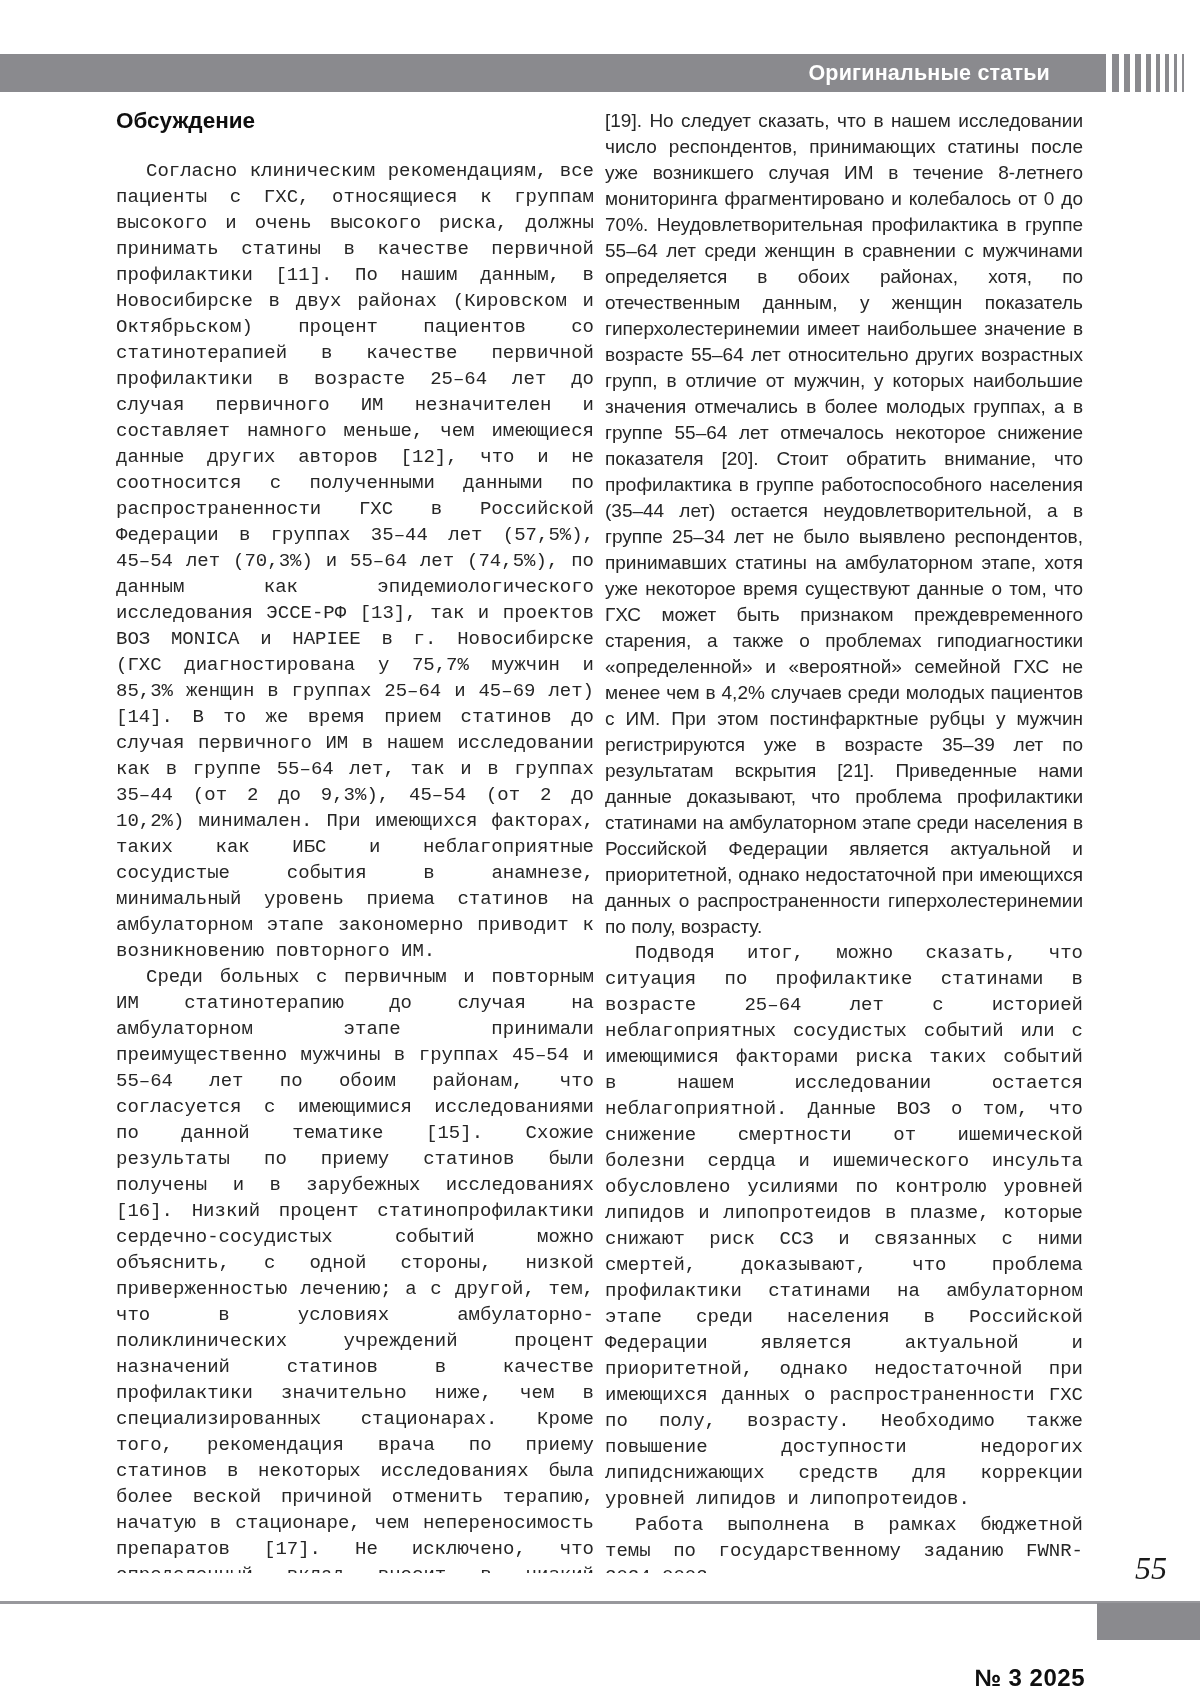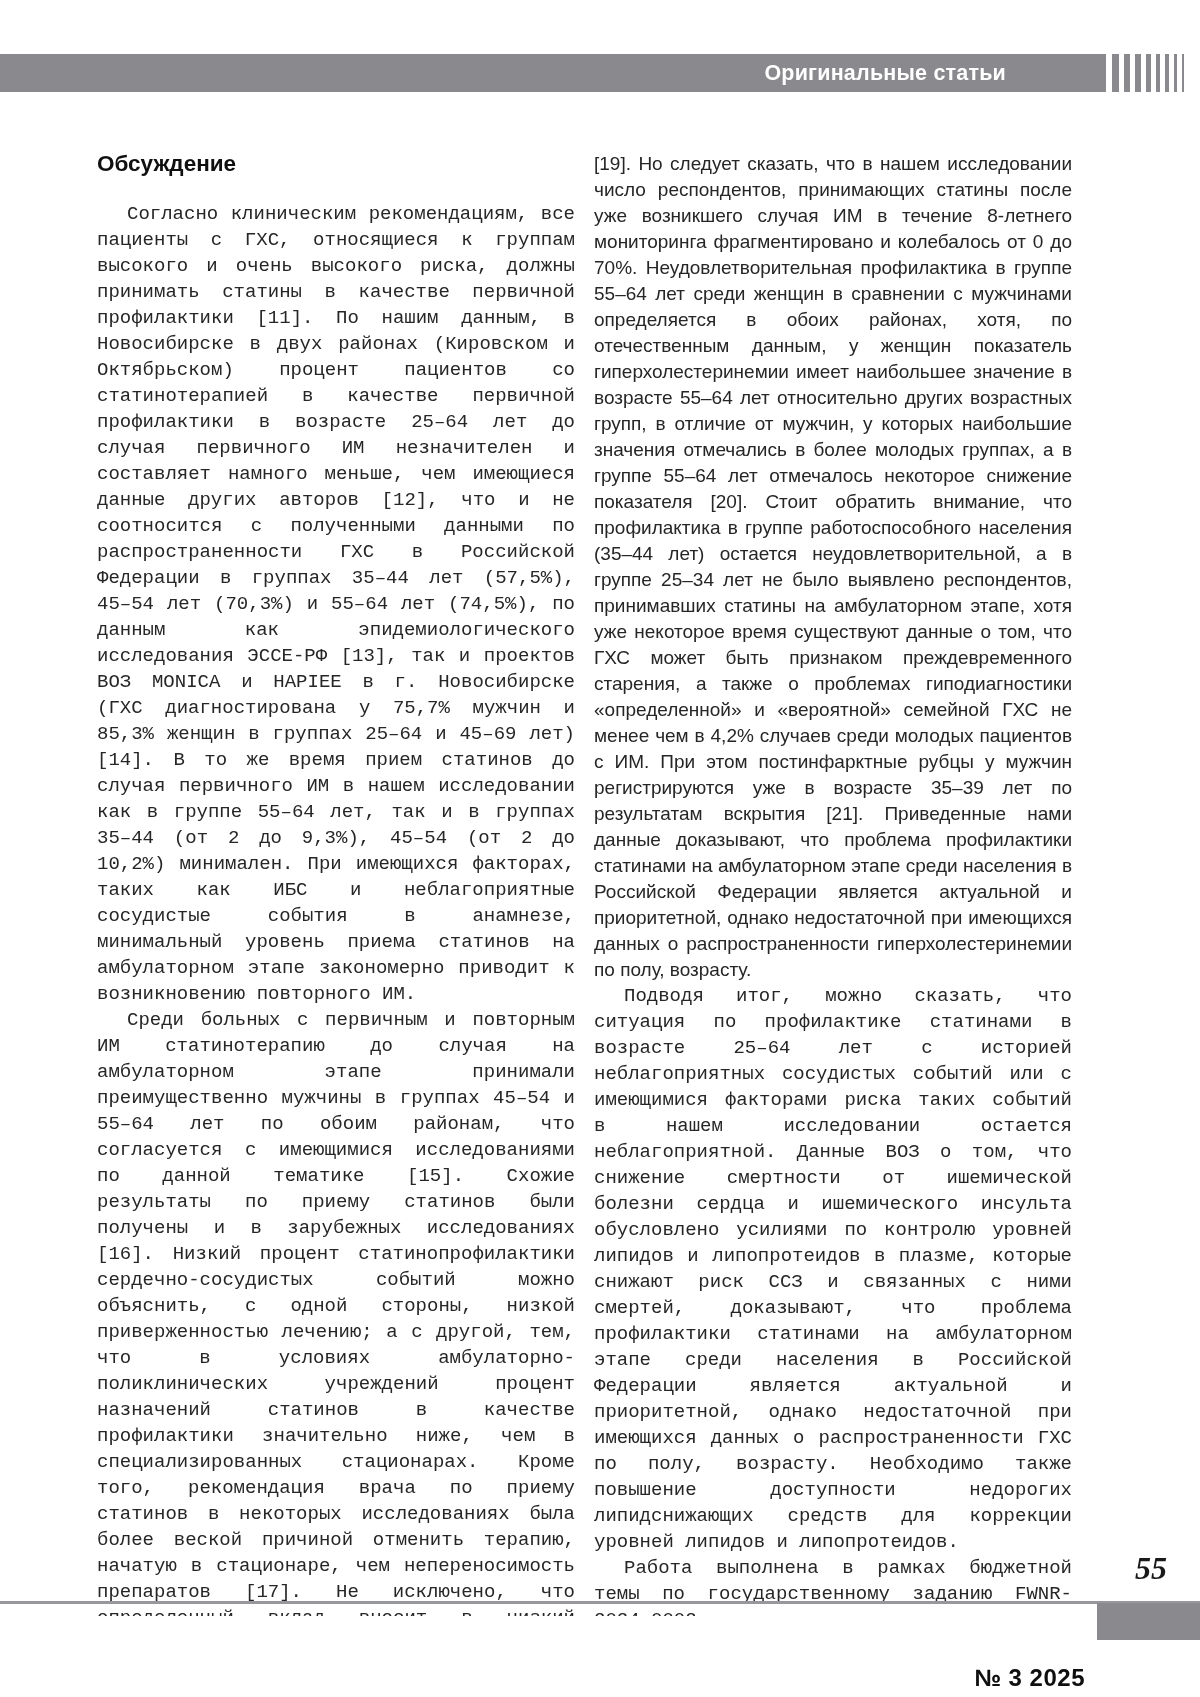--- a/index.html
+++ b/index.html
@@ -12,21 +12,21 @@
     color: #262626;
   }
 
   
   .topbar {
     position: absolute; left: 0; top: 54px;
     width: 1106px; height: 38px;
     background: #8a8a8e;
     box-sizing: border-box;
     display: flex; align-items: center; justify-content: flex-end;
-    padding-right: 100px;
+    padding-right: 56px;
   }
   .topbar-label {
     color: #ffffff;
     font-size: 21.5px;
     font-weight: bold;
     letter-spacing: 0.2px;
   }
   .topbar-stripes {
     position: absolute; left: 1112px; top: 54px; height: 38px;
     display: flex; gap: 5px;
@@ -36,25 +36,24 @@
   .topbar-stripes i:nth-child(2) { width: 6px; }
   .topbar-stripes i:nth-child(3) { width: 6px; }
   .topbar-stripes i:nth-child(4) { width: 5px; }
   .topbar-stripes i:nth-child(5) { width: 4px; }
   .topbar-stripes i:nth-child(6) { width: 4px; }
   .topbar-stripes i:nth-child(7) { width: 3px; }
   .topbar-stripes i:nth-child(8) { width: 2px; }
 
   
   .content {
-    position: absolute; left: 97px; top: 108px;
+    position: absolute; left: 116px; top: 108px;
     width: 985px; height: 1465px;
-    display: flex; gap: 19px;
+    display: flex; gap: 11px;
     overflow: hidden;
-    margin-top: 43px;
   }
   .col {
     width: 478px; flex: 0 0 478px;
     text-align: justify;
     font-size: 19px;
     line-height: 26px;
     letter-spacing: 0px;
     overflow: hidden;
   }
   .col h2 {
@@ -71,21 +70,20 @@
   .col p { margin: 0; }
   .col p.indent { text-indent: 30px; font-family: Liberation Mono, monospace; }
 
   
   .page-number {
     position: absolute; top: 1550px; right: 33px;
     font-family: "Liberation Serif", "DejaVu Serif", serif;
     font-style: italic;
     font-size: 32px;
     color: #1a1a1a;
-    font-weight: bold;
   }
   .footer-line {
     position: absolute; left: 0; top: 1601px;
     width: 1200px; height: 3px;
     background: #98989c;
   }
   .footer-issue {
     position: absolute; top: 1664px; right: 115px;
     font-size: 24px;
     font-weight: bold;

